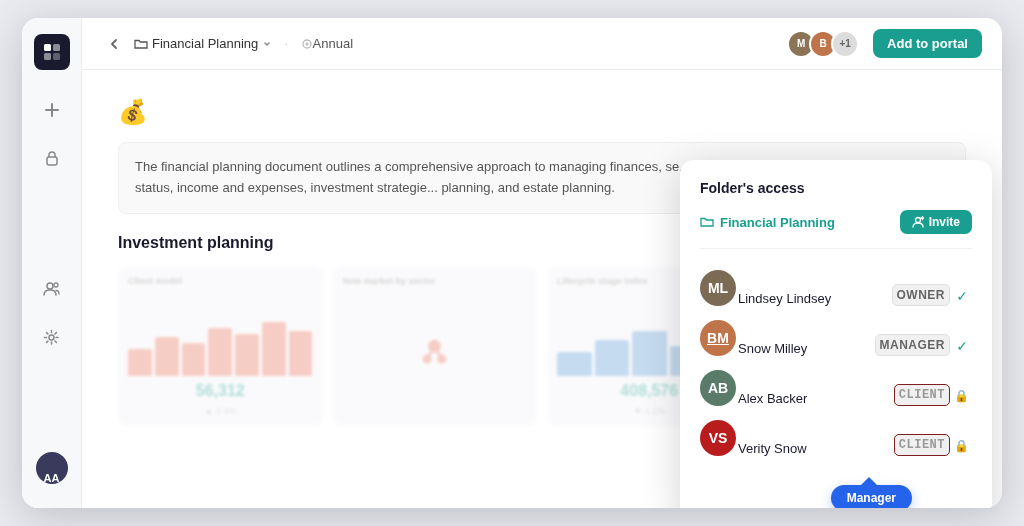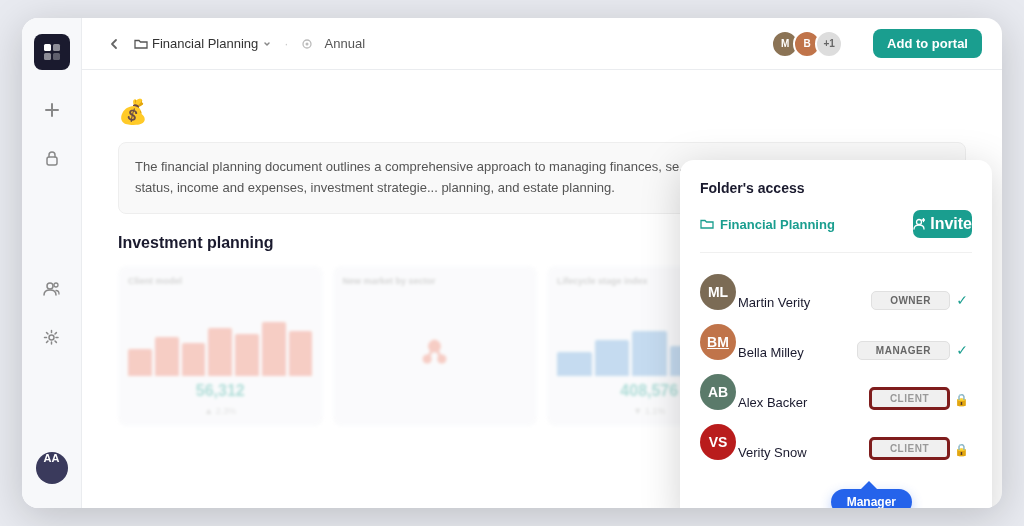--- a/index.html
+++ b/index.html
@@ -57,21 +57,21 @@
       cursor: pointer;
       color: #888;
       font-size: 16px;
     }
     .sidebar-avatar {
       width: 32px;
       height: 32px;
       border-radius: 50%;
       background: #3a3a5c;
       display: flex;
-      align-items: flex-start;
+      align-items: flex-end;
       justify-content: center;
       color: #fff;
       font-size: 11px;
       font-weight: 700;
       margin-top: auto;
       margin-bottom: 8px;
     }
 
     
     .main {
@@ -110,21 +110,21 @@
       cursor: pointer;
     }
     .breadcrumb-sep {
       color: #ccc;
       font-size: 13px;
       margin: 0 4px;
     }
     .breadcrumb-item {
       display: flex;
       align-items: center;
-      gap: 12px;
+      gap: 0;
       font-size: 13px;
       color: #555;
     }
     .topbar-spacer { flex: 1; }
     .topbar-avatars {
       display: flex;
       align-items: center;
       gap: -4px;
     }
     .topbar-avatar-img {
@@ -152,21 +152,21 @@
     }
     .add-portal-btn {
       background: #1a9e8f;
       color: #fff;
       border: none;
       border-radius: 8px;
       padding: 7px 14px;
       font-size: 13px;
       font-weight: 600;
       cursor: pointer;
-      margin-left: 22px;
+      margin-left: 6px;
       white-space: nowrap;
     }
 
     
     .doc-area {
       flex: 1;
       padding: 28px 36px;
       overflow: hidden;
       position: relative;
     }
@@ -289,22 +289,22 @@
       gap: 6px;
       font-size: 13px;
       font-weight: 600;
       color: #1a9e8f;
     }
     .invite-btn {
       background: #1a9e8f;
       color: #fff;
       border: none;
       border-radius: 7px;
-      padding: 5px 0;
-      font-size: 16px;
+      padding: 5px 12px;
+      font-size: 12px;
       font-weight: 600;
       cursor: pointer;
       display: flex;
       align-items: center;
       gap: 5px;
     }
     .user-row {
       display: flex;
       align-items: flex-end;
       gap: 2px;
@@ -327,29 +327,29 @@
     .ua-bella { background: #c0744a; text-decoration: underline; }
     .ua-alex { background: #5a7a6a; }
     .ua-verity { background: #b91c1c; }
     .user-name {
       flex: 1;
       font-size: 13px;
       font-weight: 500;
       color: #1a1a2e;
     }
     .user-role-badge {
-      font-size: 10px;
-      font-weight: 700;
-      padding: 3px 18px;
+      font-size: 12px;
+      font-weight: 700;
+      padding: 3px 4px;
       border-radius: 5px;
       letter-spacing: 0.5px;
     }
     .role-owner { background: #f0f0f0; color: #666; border: 1px solid #e0e0e0; }
     .role-manager { background: #f0f0f0; color: #666; border: 1px solid #e0e0e0; }
-    .role-client { background: #f0f0f0; color: #999; border: 3px solid #7f1d1d; }
+    .role-client { background: #f0f0f0; color: #999; border: 1px solid #7f1d1d; font-family: Liberation Mono, monospace; }
     .user-action {
       width: 20px;
       height: 20px;
       display: flex;
       align-items: center;
       justify-content: center;
       color: #1a9e8f;
       font-size: 14px;
     }
     .user-lock {
@@ -546,27 +546,27 @@
               <path d="M1 11c0-2.5 2-4 5-4s5 1.5 5 4" stroke="#fff" stroke-width="1.3" stroke-linecap="round"></path>
               <line x1="9" y1="2" x2="12" y2="2" stroke="#fff" stroke-width="1.3" stroke-linecap="round"></line>
               <line x1="10.5" y1="0.5" x2="10.5" y2="3.5" stroke="#fff" stroke-width="1.3" stroke-linecap="round"></line>
             </svg>
             <span>Invite</span>
           </button>
         </div>
 
         <div class="user-row">
           <div class="user-avatar ua-martin">ML</div>
-          <div class="user-name">Martin Verity</div>
+          <div class="user-name">Lindsey Lindsey</div>
           <span class="user-role-badge role-owner">OWNER</span>
           <div class="user-action">✓</div>
         </div>
         <div class="user-row">
           <div class="user-avatar ua-bella">BM</div>
-          <div class="user-name">Bella Milley</div>
+          <div class="user-name">Snow Milley</div>
           <span class="user-role-badge role-manager">MANAGER</span>
           <div class="user-action">✓</div>
         </div>
         <div class="user-row">
           <div class="user-avatar ua-alex">AB</div>
           <div class="user-name">Alex Backer</div>
           <span class="user-role-badge role-client">CLIENT</span>
           <div class="user-lock">🔒</div>
         </div>
         <div class="user-row">

